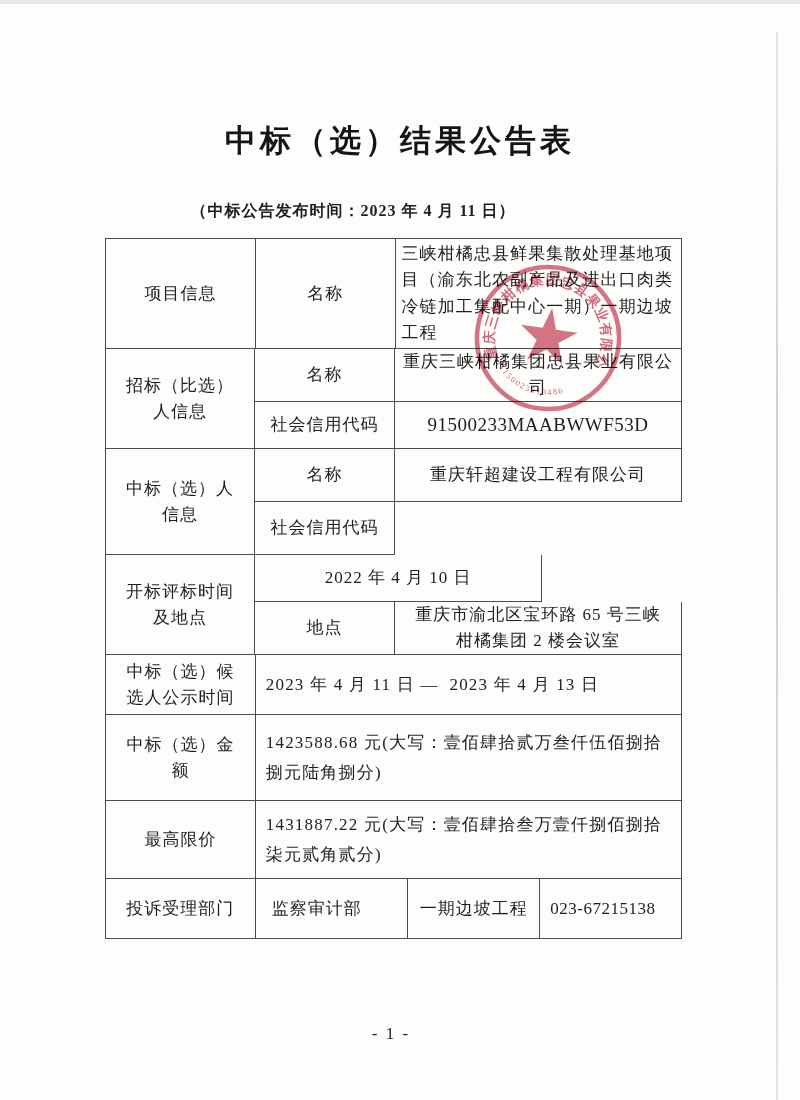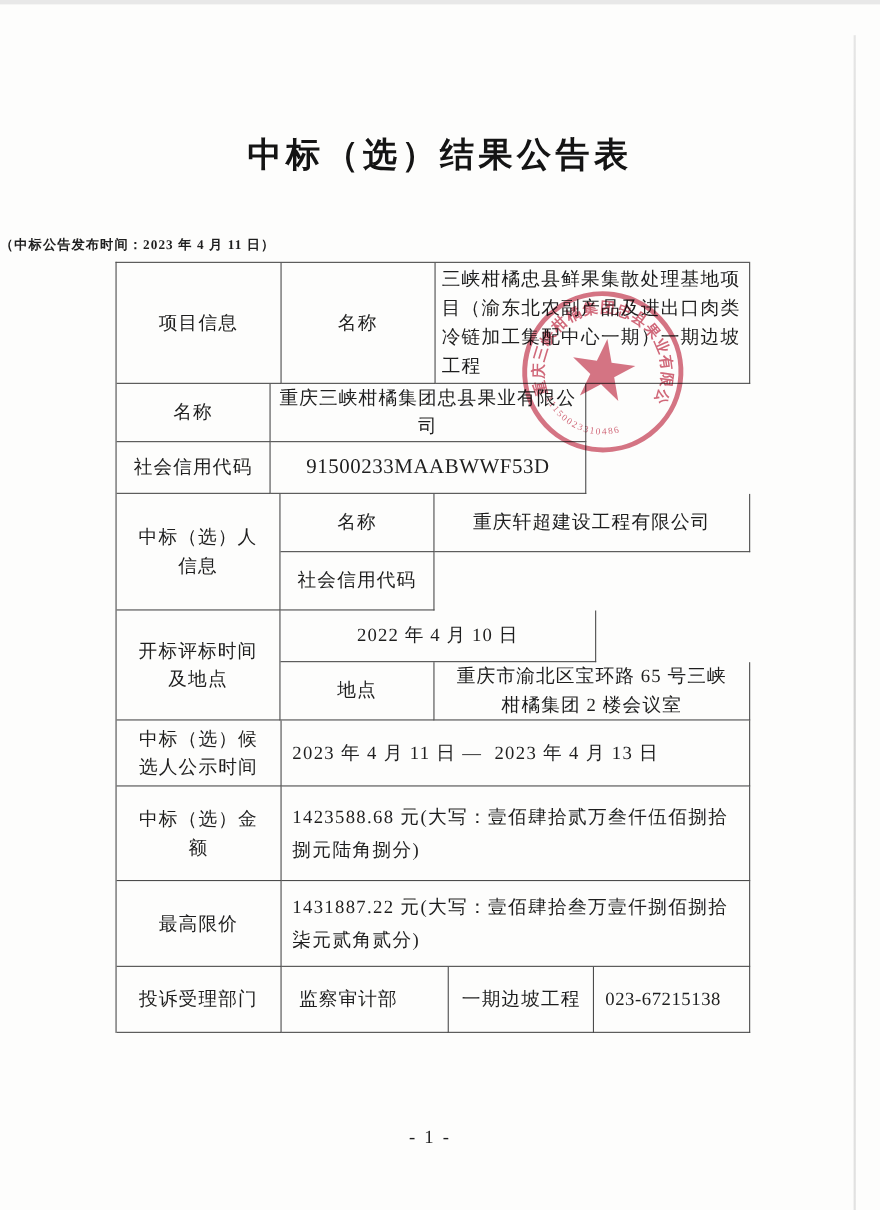--- a/index.html
+++ b/index.html
@@ -9,22 +9,22 @@
     background:#fdfdfc; overflow:hidden;
     font-family:"Liberation Serif","DejaVu Serif",serif;
     color:#1e1e1e;
   }
   .doc-title {
     position:absolute; top:116px; left:0; width:800px;
     text-align:center; font-size:31px; font-weight:bold; letter-spacing:4px;
     color:#141414;
   }
   .doc-subtitle {
-    position:absolute; top:210px; left:0; width:706px;
-    font-size:12px; font-weight:bold; letter-spacing:1px;
+    position:absolute; top:197px; left:0; width:706px;
+    text-align:center; font-size:16px; font-weight:bold; letter-spacing:1px;
   }
   .tbl {
     position:absolute; left:105px; top:234px; width:577px;
     border-top:1.6px solid #4c4c4c; border-left:1.6px solid #4c4c4c;
     font-size:17px;
   }
   .trow { display:flex; width:100%; }
   .c {
     border-right:1.6px solid #4c4c4c; border-bottom:1.6px solid #4c4c4c;
     display:flex; align-items:center; justify-content:center;
@@ -65,20 +65,21 @@
 
   <div class="tbl">
 
     <div class="trow" style="height:110px">
       <div class="c label">项目信息</div>
       <div class="c field">名称</div>
       <div class="c val left projval">三峡柑橘忠县鲜果集散处理基地项目（渝东北农副产品及进出口肉类冷链加工集配中心一期）一期边坡工程</div>
     </div>
 
     <div class="trow" style="height:100px">
+      <div class="c label" style="height:100px">招标（比选）人信息</div>
       <div class="stack">
         <div class="srow" style="height:56px">
           <div class="c field" style="width:140px">名称</div>
           <div class="c val">重庆三峡柑橘集团忠县果业有限公司</div>
         </div>
         <div class="srow" style="height:44px">
           <div class="c field" style="width:140px">社会信用代码</div>
           <div class="c val codeval">91500233MAABWWF53D</div>
         </div>
       </div>

